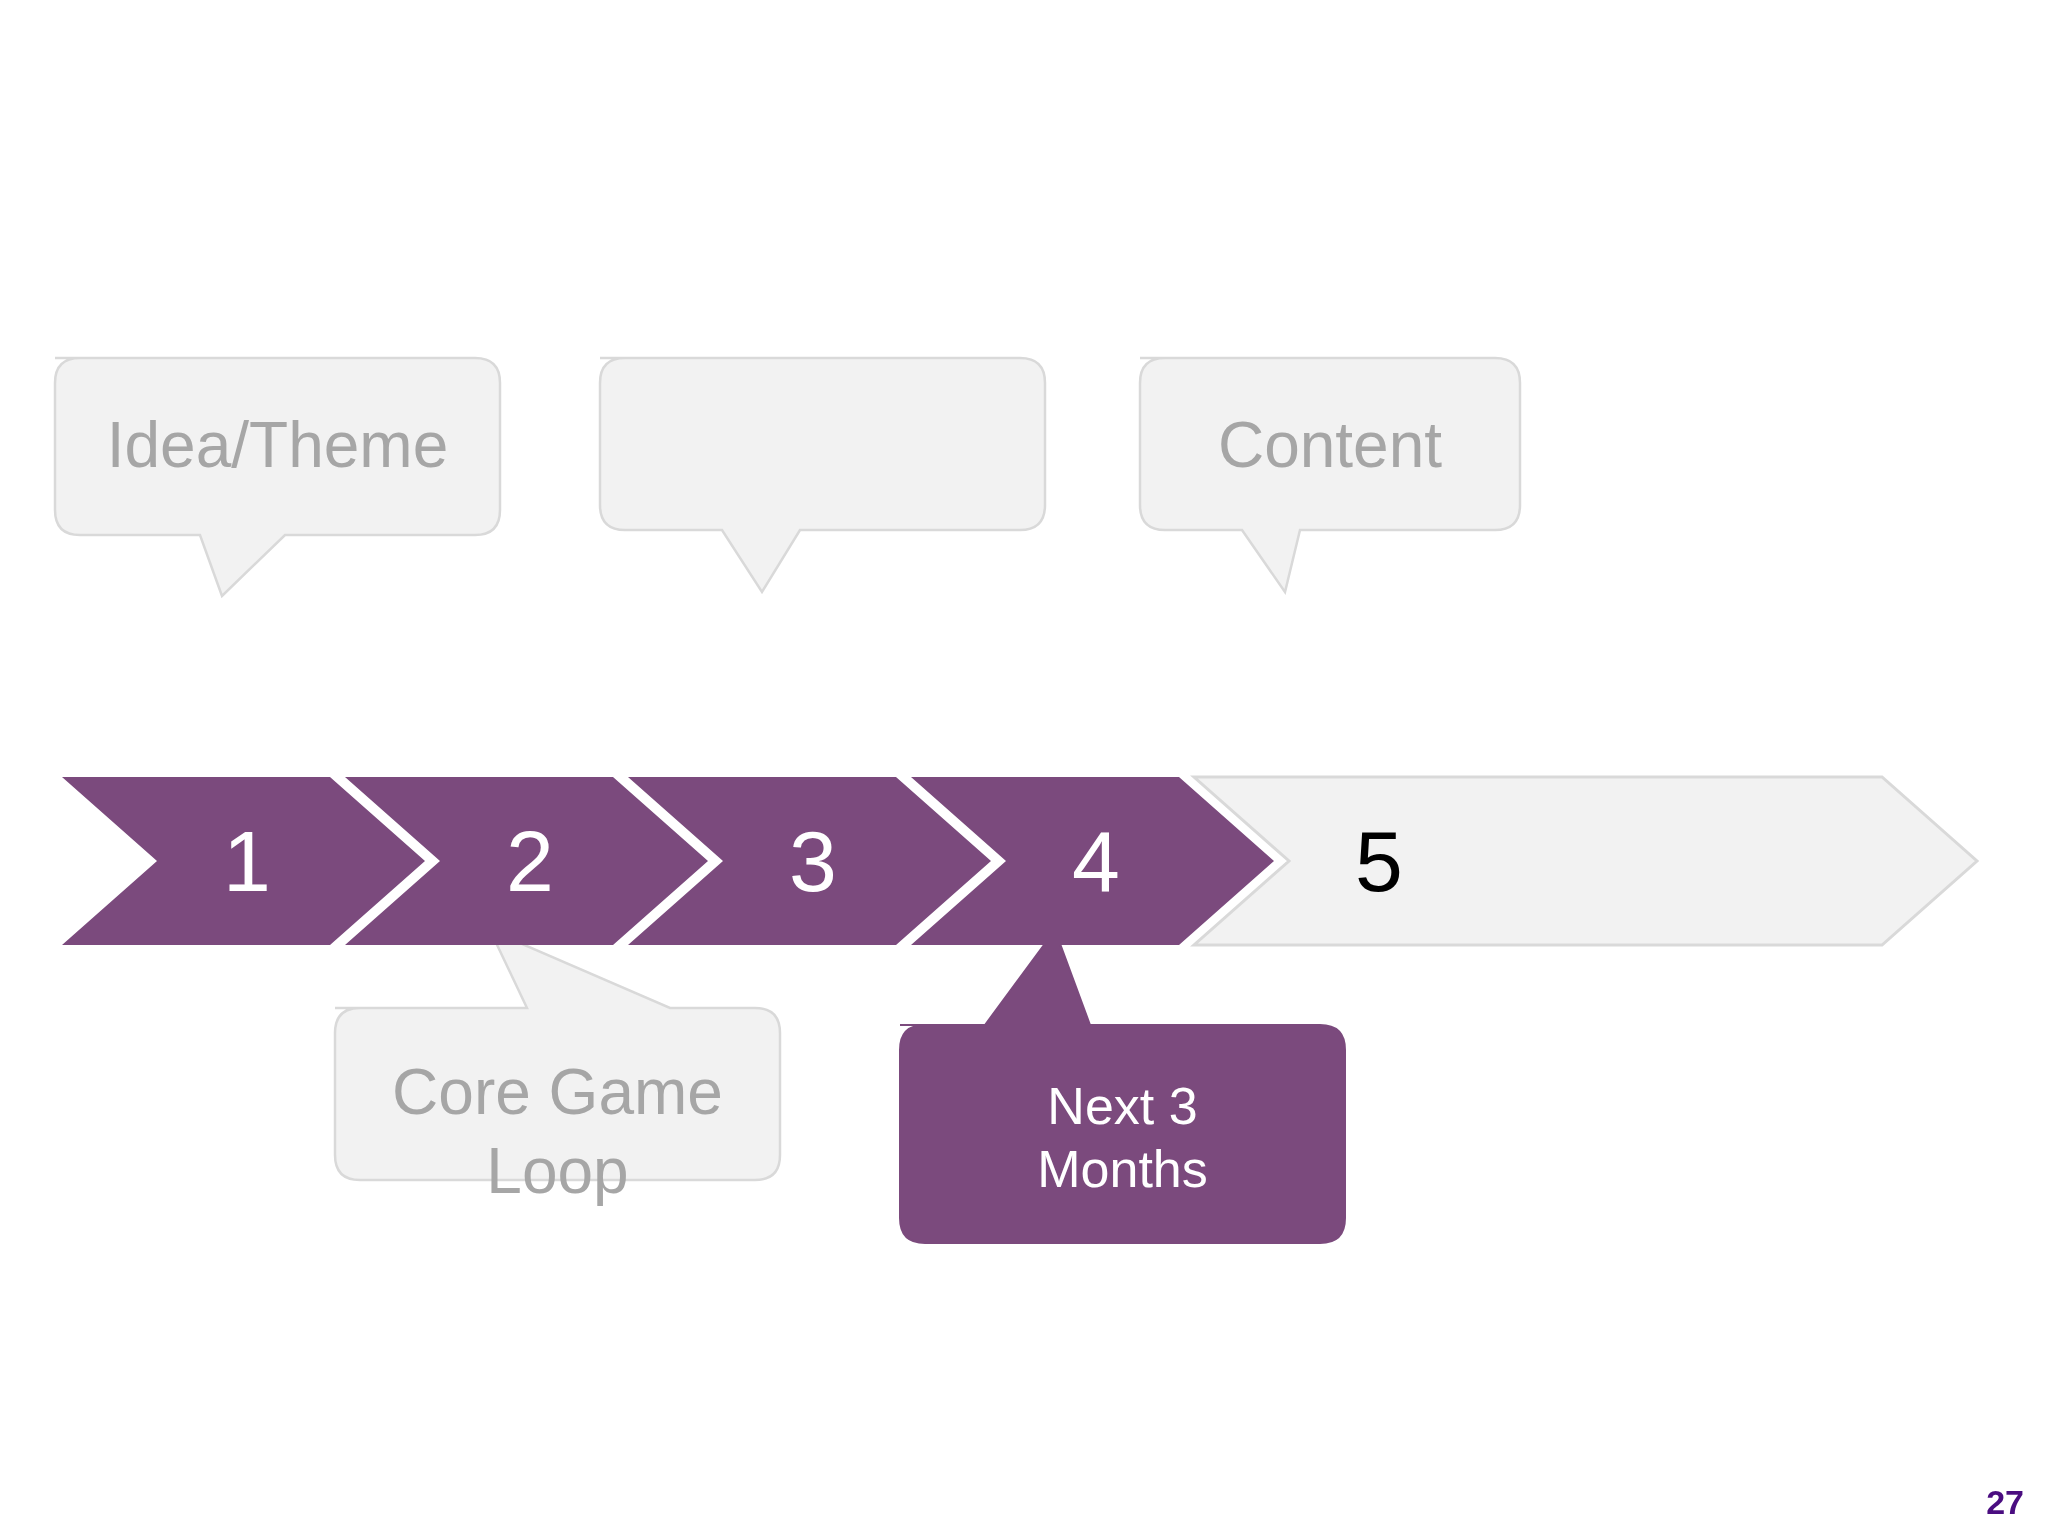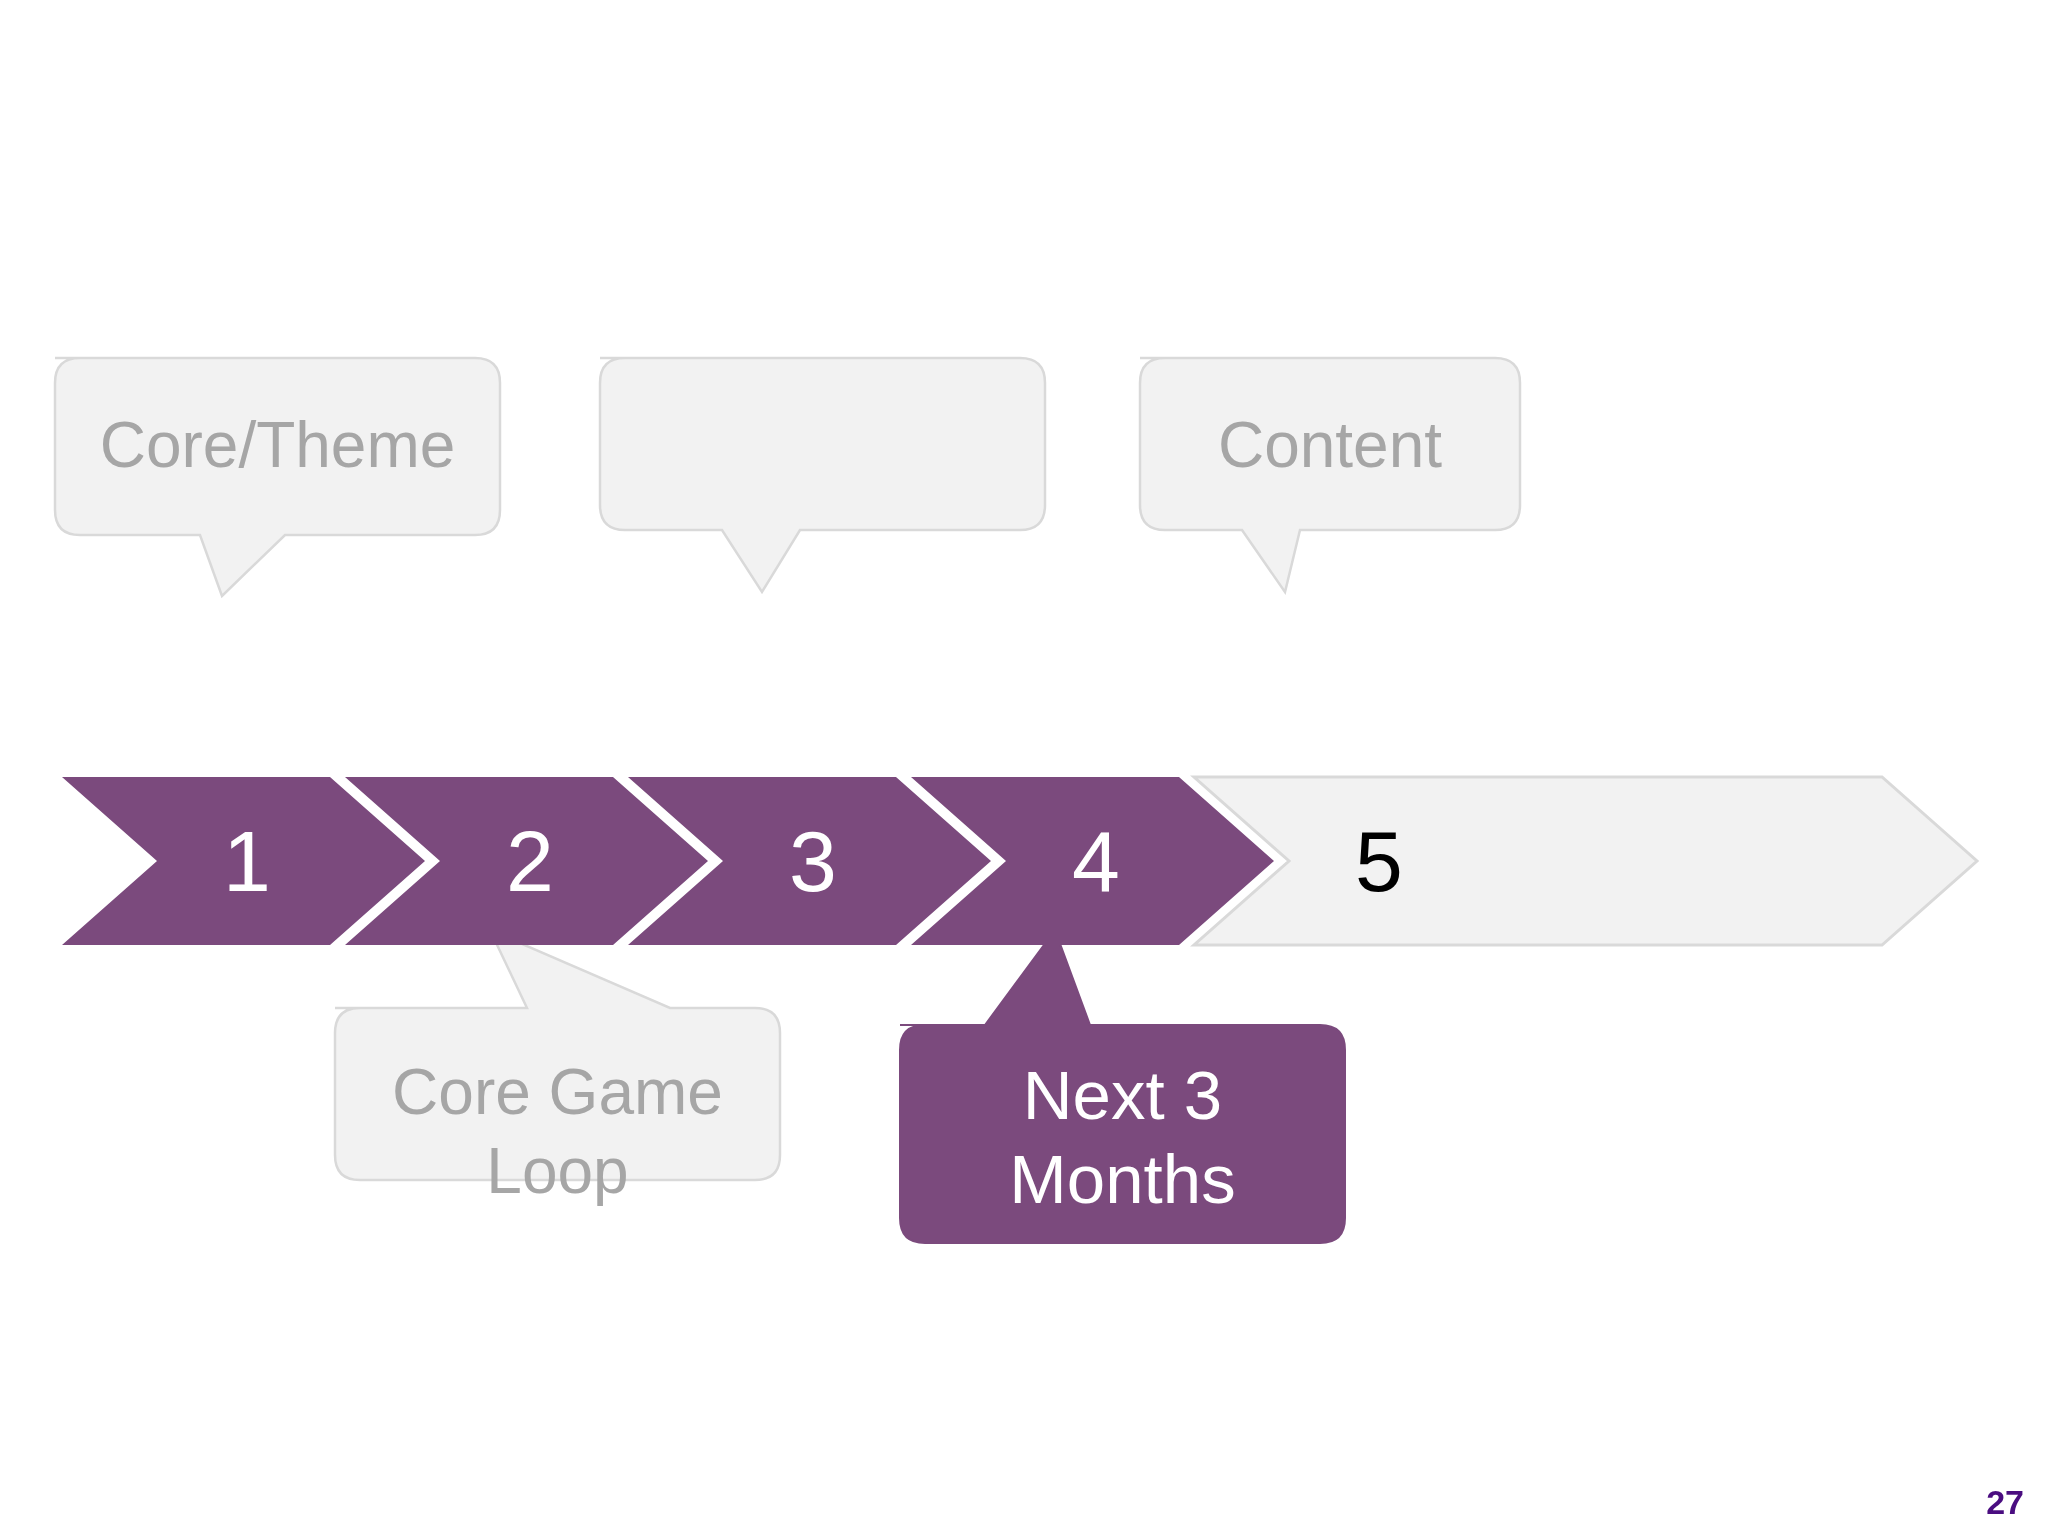--- a/index.html
+++ b/index.html
@@ -44,21 +44,21 @@
     pointer-events: none;
   }
 
   .callout-label {
     color: #a6a6a6;
     font-size: 64px;
     font-weight: 400;
   }
   .callout-label-light {
     color: #ffffff;
-    font-size: 69px;
+    font-size: 52px;
     font-weight: 400;
   }
 
   .chev-num {
     color: #ffffff;
     font-size: 86px;
     font-weight: 400;
   }
   .chev-num-dark {
     color: #000000;
@@ -173,21 +173,21 @@
     <g>
       <path d="M 911 777 L 1179 777 L 1274 861 L 1179 945 L 911 945 L 1006 861 Z" fill="#7B4A7D"></path>
     </g>
 
     <g>
       <path d="M 1194 777 L 1882 777 L 1977 861 L 1882 945 L 1194 945 L 1289 861 Z" fill="#F2F2F2" stroke="#D9D9D9" stroke-width="3"></path>
     </g>
 
   </svg>
 
-  <div class="txt callout-label" style="left:60px; top:378px; width:435px; height:135px;">Core/Theme</div>
+  <div class="txt callout-label" style="left:60px; top:378px; width:435px; height:135px;">Idea/Theme</div>
 
 
   <div class="txt callout-label" style="left:1145px; top:378px; width:370px; height:135px;text-align:center;">Content</div>
 
   <div class="txt callout-label" style="left:340px; top:1054px; width:435px; height:155px;">Core Game
 Loop</div>
 
   <div class="txt callout-label-light" style="left:905px; top:1038px; width:435px; height:200px;">Next 3
 Months</div>
 

